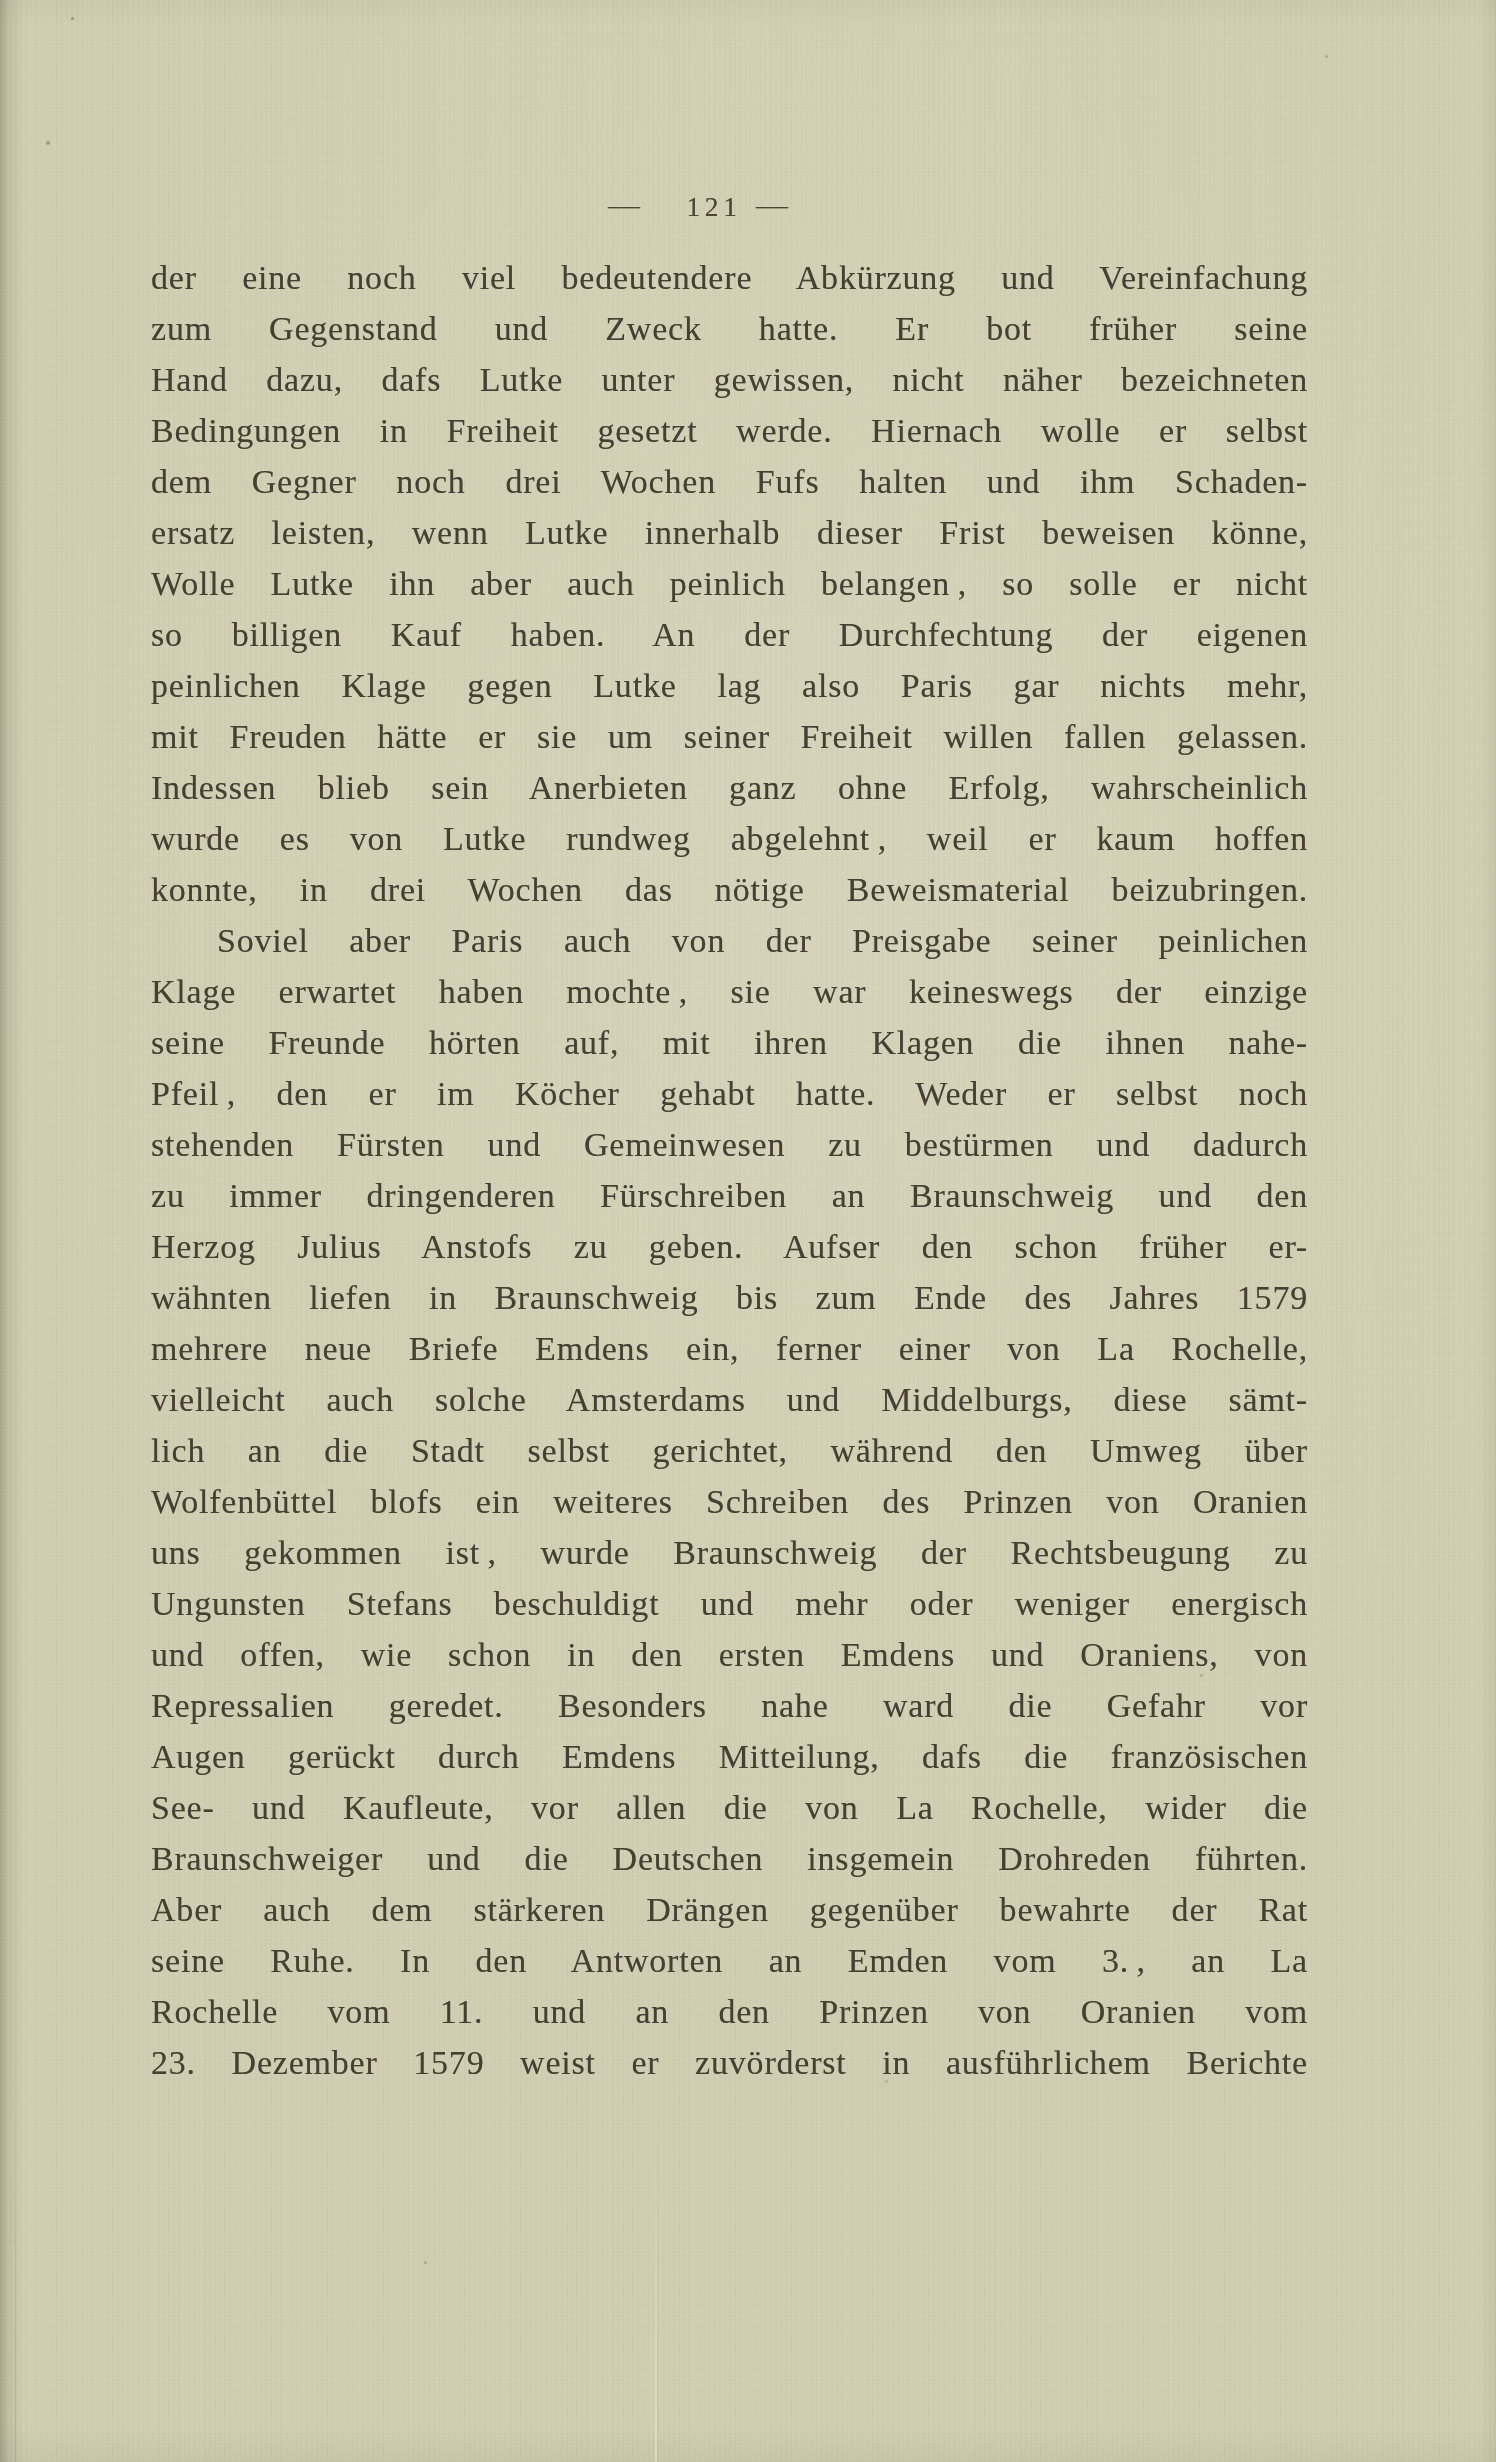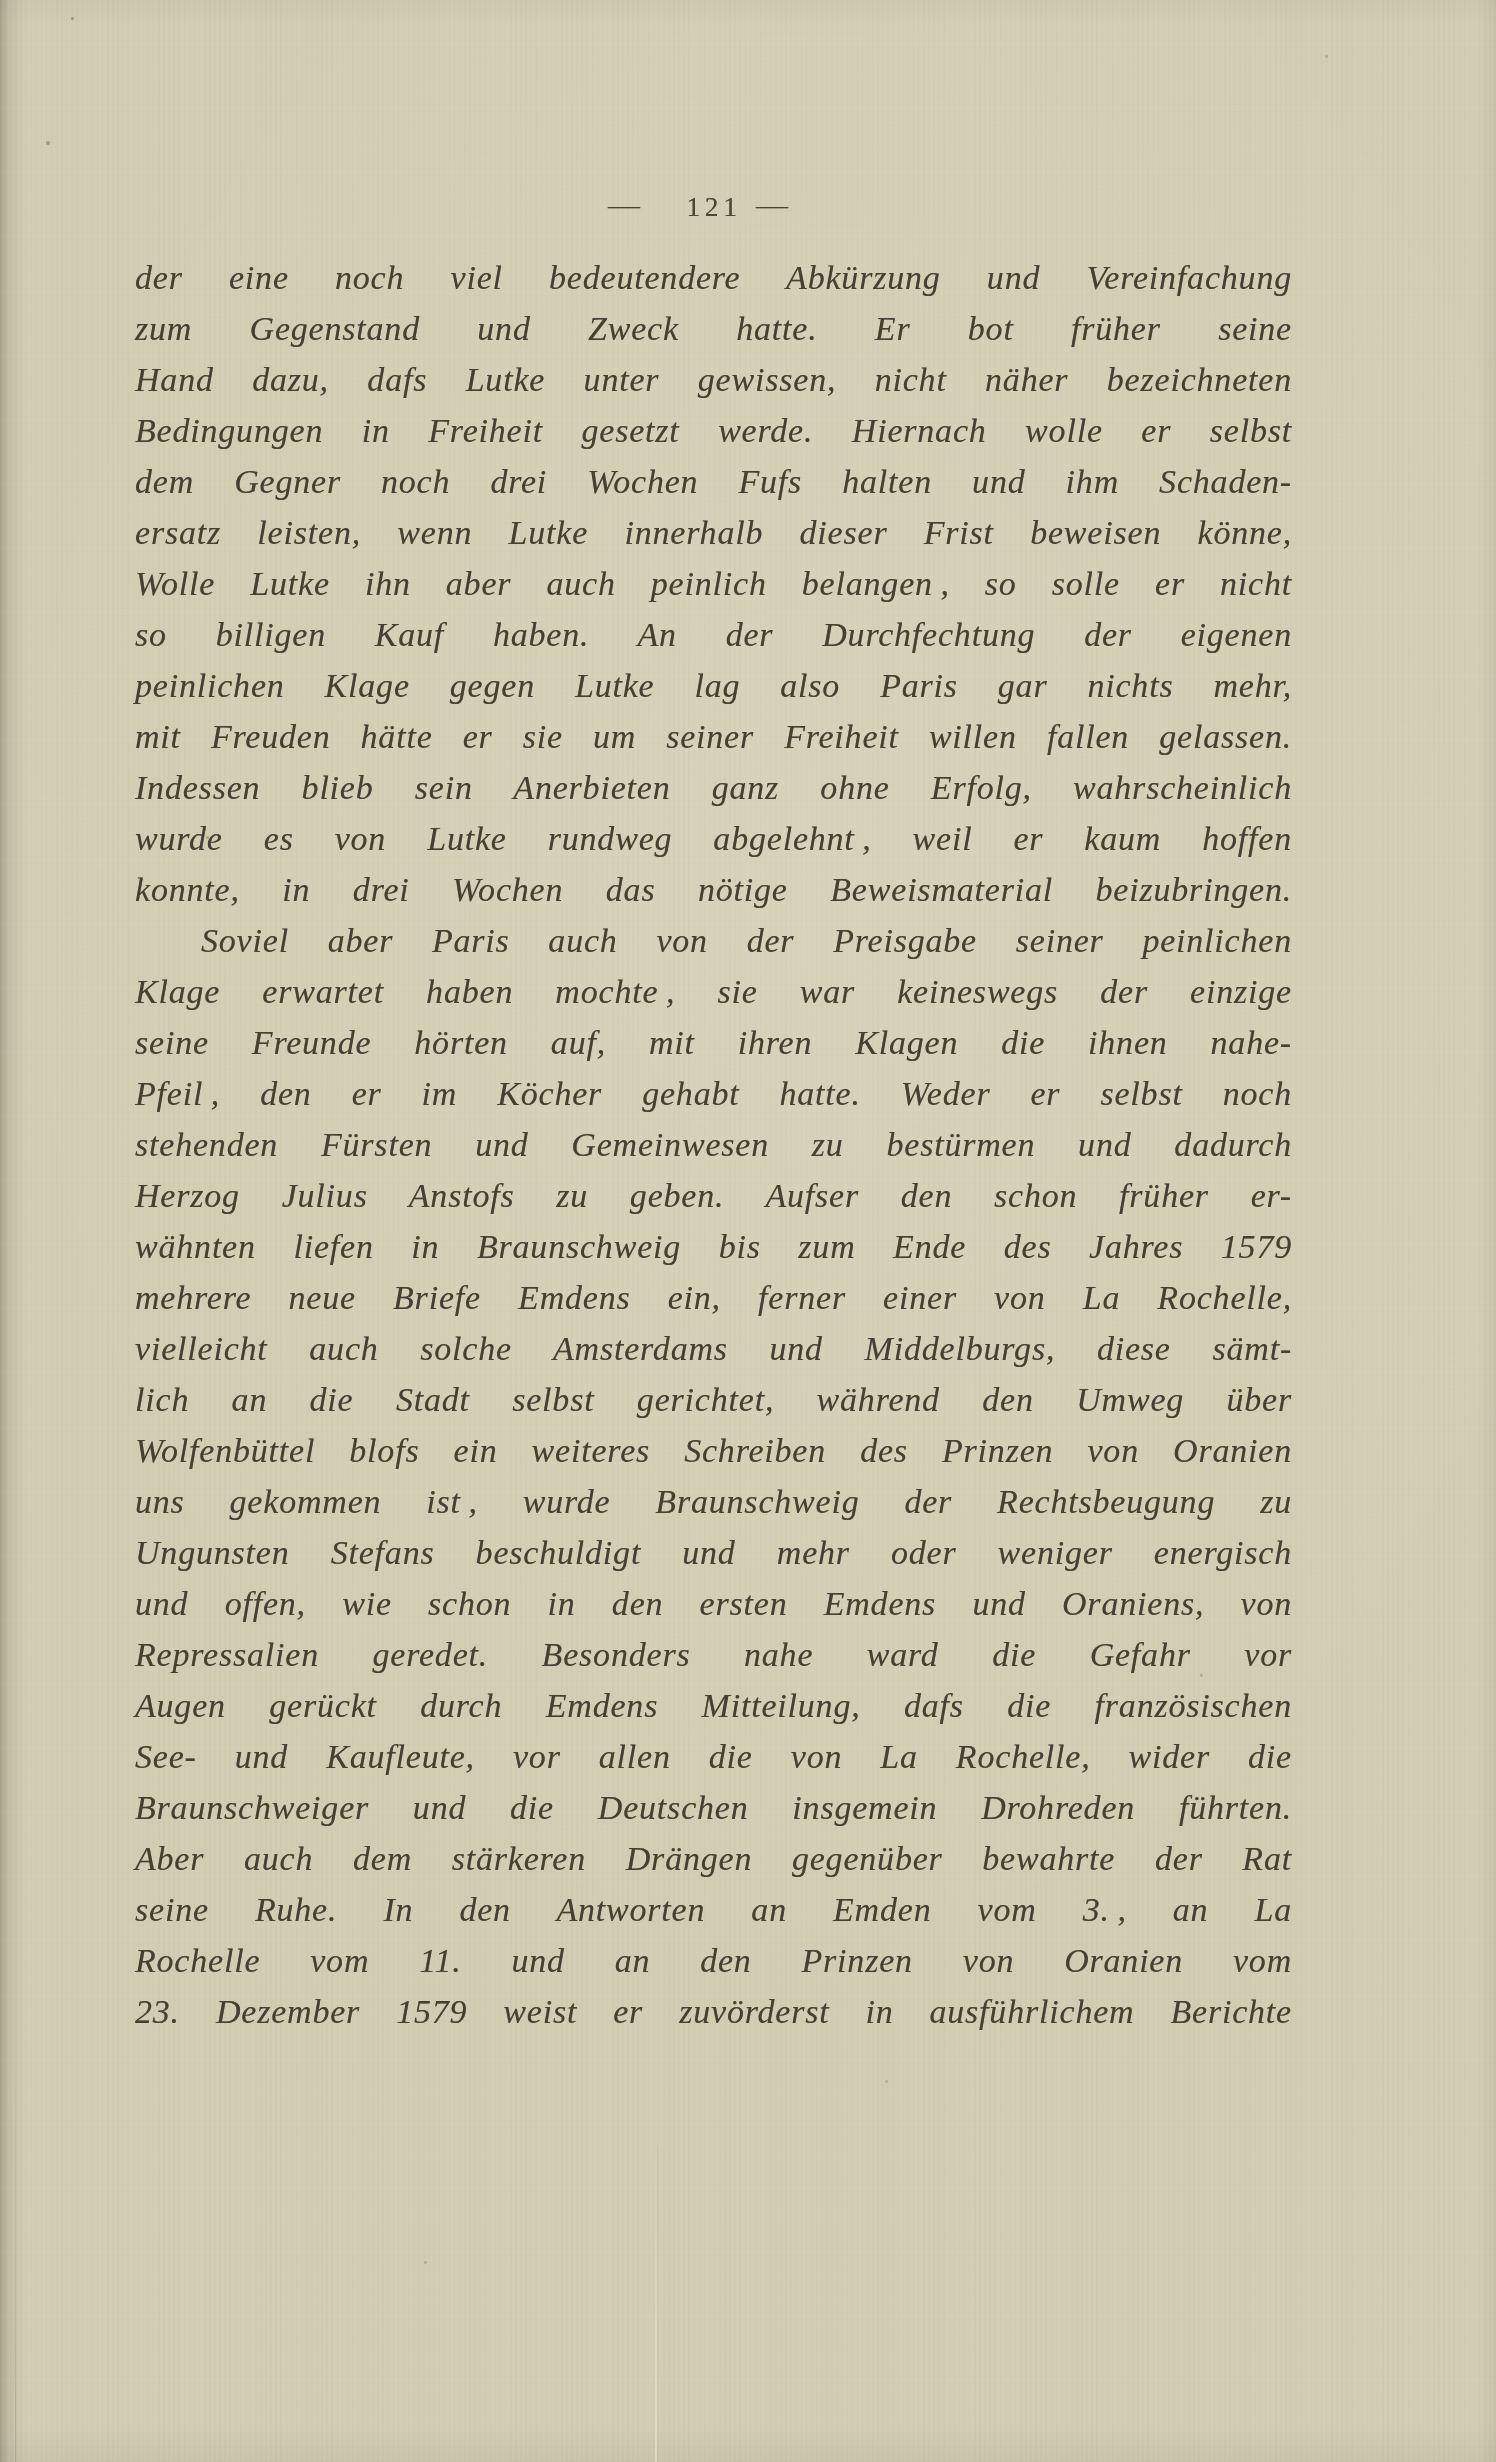--- a/index.html
+++ b/index.html
@@ -43,29 +43,28 @@
     letter-spacing: 4.6px;
     position: relative;
     top: 1.5px;
     text-shadow: 0 0 0.5px rgba(78,69,55,0.6);
     margin-left: 32px;
   }
 
   
   .textblock {
     position: absolute;
-    left: 135px;
+    left: 151px;
     top: 252px;
     width: 1157px;
     font-size: 34px;
     line-height: 51px;
     color: #483f33;
     letter-spacing: 0.8px;
     text-shadow: 0 0 0.6px rgba(72,63,51,0.5);
-    font-style: italic;
   }
   .line {
     text-align: justify;
     text-align-last: justify;
   }
   .line.indent { text-indent: 66px; }
 
   
   .speck {
     position: absolute;
@@ -112,20 +111,21 @@
       <div class="line">peinlichen Klage gegen Lutke lag also Paris gar nichts mehr,</div>
       <div class="line">mit Freuden hätte er sie um seiner Freiheit willen fallen gelassen.</div>
       <div class="line">Indessen blieb sein Anerbieten ganz ohne Erfolg, wahrscheinlich</div>
       <div class="line">wurde es von Lutke rundweg abgelehnt , weil er kaum hoffen</div>
       <div class="line">konnte, in drei Wochen das nötige Beweismaterial beizubringen.</div>
       <div class="line indent">Soviel aber Paris auch von der Preisgabe seiner peinlichen</div>
       <div class="line">Klage erwartet haben mochte , sie war keineswegs der einzige</div>
       <div class="line">seine Freunde hörten auf, mit ihren Klagen die ihnen nahe-</div>
       <div class="line">Pfeil , den er im Köcher gehabt hatte. Weder er selbst noch</div>
       <div class="line">stehenden Fürsten und Gemeinwesen zu bestürmen und dadurch</div>
+      <div class="line">zu immer dringenderen Fürschreiben an Braunschweig und den</div>
       <div class="line">Herzog Julius Anstofs zu geben. Aufser den schon früher er-</div>
       <div class="line">wähnten liefen in Braunschweig bis zum Ende des Jahres 1579</div>
       <div class="line">mehrere neue Briefe Emdens ein, ferner einer von La Rochelle,</div>
       <div class="line">vielleicht auch solche Amsterdams und Middelburgs, diese sämt-</div>
       <div class="line">lich an die Stadt selbst gerichtet, während den Umweg über</div>
       <div class="line">Wolfenbüttel blofs ein weiteres Schreiben des Prinzen von Oranien</div>
       <div class="line">uns gekommen ist , wurde Braunschweig der Rechtsbeugung zu</div>
       <div class="line">Ungunsten Stefans beschuldigt und mehr oder weniger energisch</div>
       <div class="line">und offen, wie schon in den ersten Emdens und Oraniens, von</div>
       <div class="line">Repressalien geredet. Besonders nahe ward die Gefahr vor</div>

